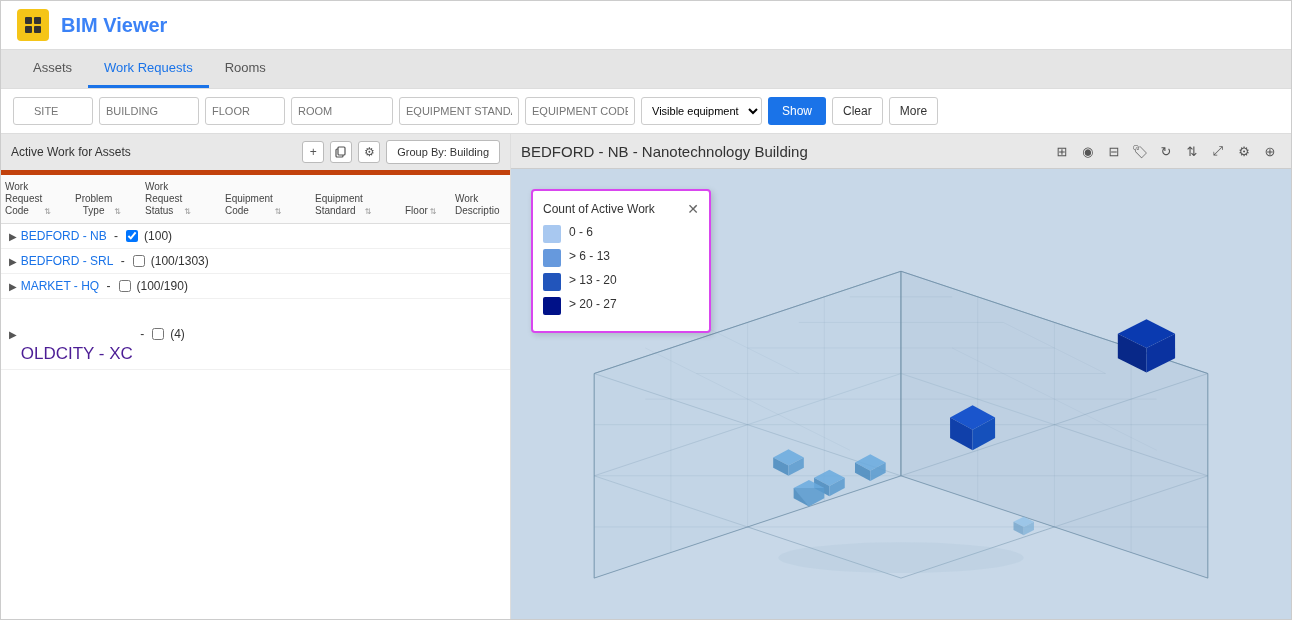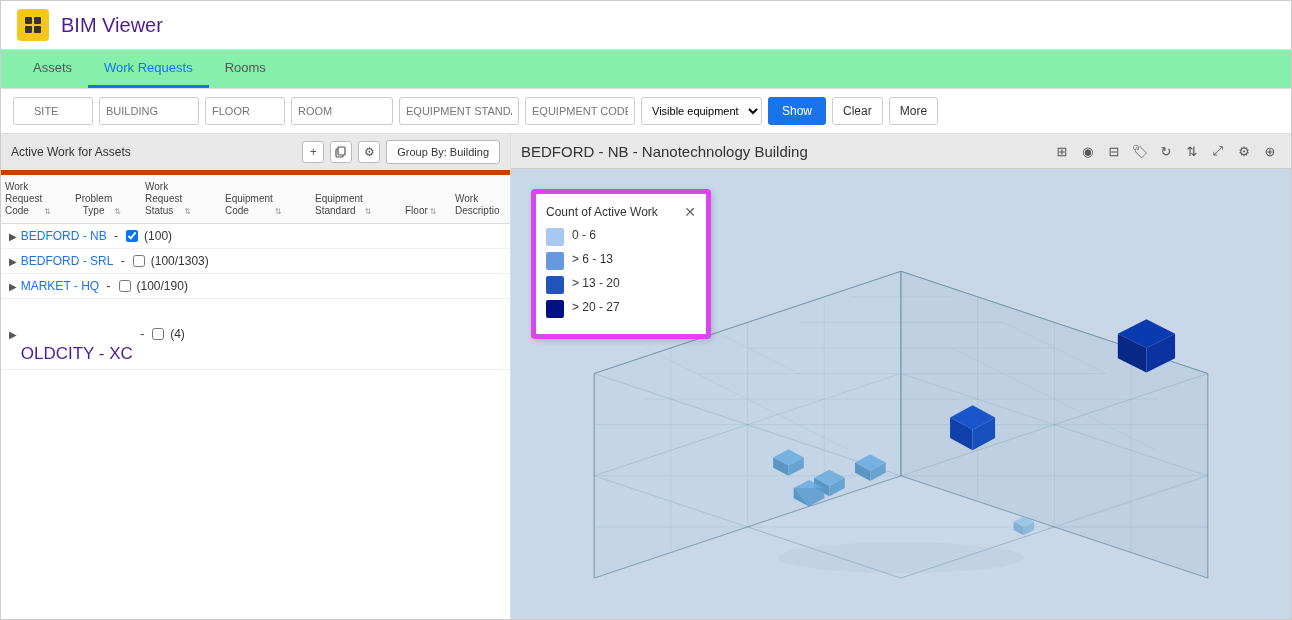--- a/index.html
+++ b/index.html
@@ -4,24 +4,24 @@
   <style>
     * { box-sizing: border-box; margin: 0; padding: 0; }
     body { font-family: -apple-system, BlinkMacSystemFont, 'Segoe UI', Arial, sans-serif; font-size: 12px; background: #f0f0f0; color: #333; }
 
     
     .app-container { width: 1292px; height: 620px; display: flex; flex-direction: column; background: #fff; border: 1px solid #ccc; overflow: hidden; }
 
     
     .app-header { display: flex; align-items: center; padding: 8px 16px; border-bottom: 1px solid #ddd; background: #fff; gap: 12px; }
     .app-logo { width: 32px; height: 32px; background: #f5c518; border-radius: 4px; display: flex; align-items: center; justify-content: center; font-weight: bold; color: #333; font-size: 16px; flex-shrink: 0; }
-    .app-title { font-size: 20px; font-weight: 400; color: #4c1d95; }
-
-    
-    .nav-tabs { display: flex; padding: 0 16px; border-bottom: 1px solid #ddd; background: #86efac; align-items: center; }
+    .app-title { font-size: 20px; font-weight: 700; color: #3b82f6; }
+
+    
+    .nav-tabs { display: flex; padding: 0 16px; border-bottom: 1px solid #ddd; background: #e5e5e5; align-items: center; }
     .nav-tab { padding: 10px 16px; font-size: 13px; cursor: pointer; border-bottom: 3px solid transparent; color: #555; text-decoration: none; }
     .nav-tab.active { color: #1a73e8; border-bottom: 3px solid #1a73e8; font-weight: 500; }
 
     
     .filter-bar { display: flex; align-items: center; gap: 6px; padding: 8px 12px; border-bottom: 1px solid #ddd; background: #fff; flex-wrap: wrap; }
     .filter-input { height: 28px; border: 1px solid #ccc; border-radius: 3px; padding: 2px 6px; font-size: 11px; color: #999; min-width: 80px; }
     .filter-input.site { width: 80px; padding-left: 20px; }
     .filter-input.building { width: 100px; }
     .filter-input.floor { width: 80px; }
     .filter-input.room { width: 102px; }
@@ -59,21 +59,21 @@
     .viewer-title { font-size: 15px; font-weight: 500; color: #333; flex: 1; }
     .viewer-icon { width: 22px; height: 22px; display: flex; align-items: center; justify-content: center; cursor: pointer; font-size: 13px; color: #555; border-radius: 3px; }
 
     
     .bim-scene { flex: 1; position: relative; overflow: hidden; }
 
     
     .building-svg { position: absolute; top: 0; left: 0; width: 100%; height: 100%; }
 
     
-    .legend-popup { position: absolute; top: 20px; left: 20px; background: #fff; border: 5px solid #d946ef; border-radius: 4px; padding: 10px; min-width: 180px; box-shadow: 2px 2px 6px rgba(0,0,0,0.15); }
+    .legend-popup { position: absolute; top: 20px; left: 20px; background: #fff; border: 2px solid #d946ef; border-radius: 4px; padding: 10px; min-width: 180px; box-shadow: 2px 2px 6px rgba(0,0,0,0.15); }
     .legend-header { display: flex; align-items: center; justify-content: space-between; margin-bottom: 8px; font-size: 12px; font-weight: 500; }
     .legend-close { cursor: pointer; color: #666; font-size: 14px; }
     .legend-item { display: flex; align-items: flex-start; gap: 8px; margin-bottom: 6px; font-size: 12px; }
     .legend-color { width: 18px; height: 18px; border-radius: 2px; flex-shrink: 0; }
   </style>
 </head>
 <body>
 
 <div class="app-container">
 

